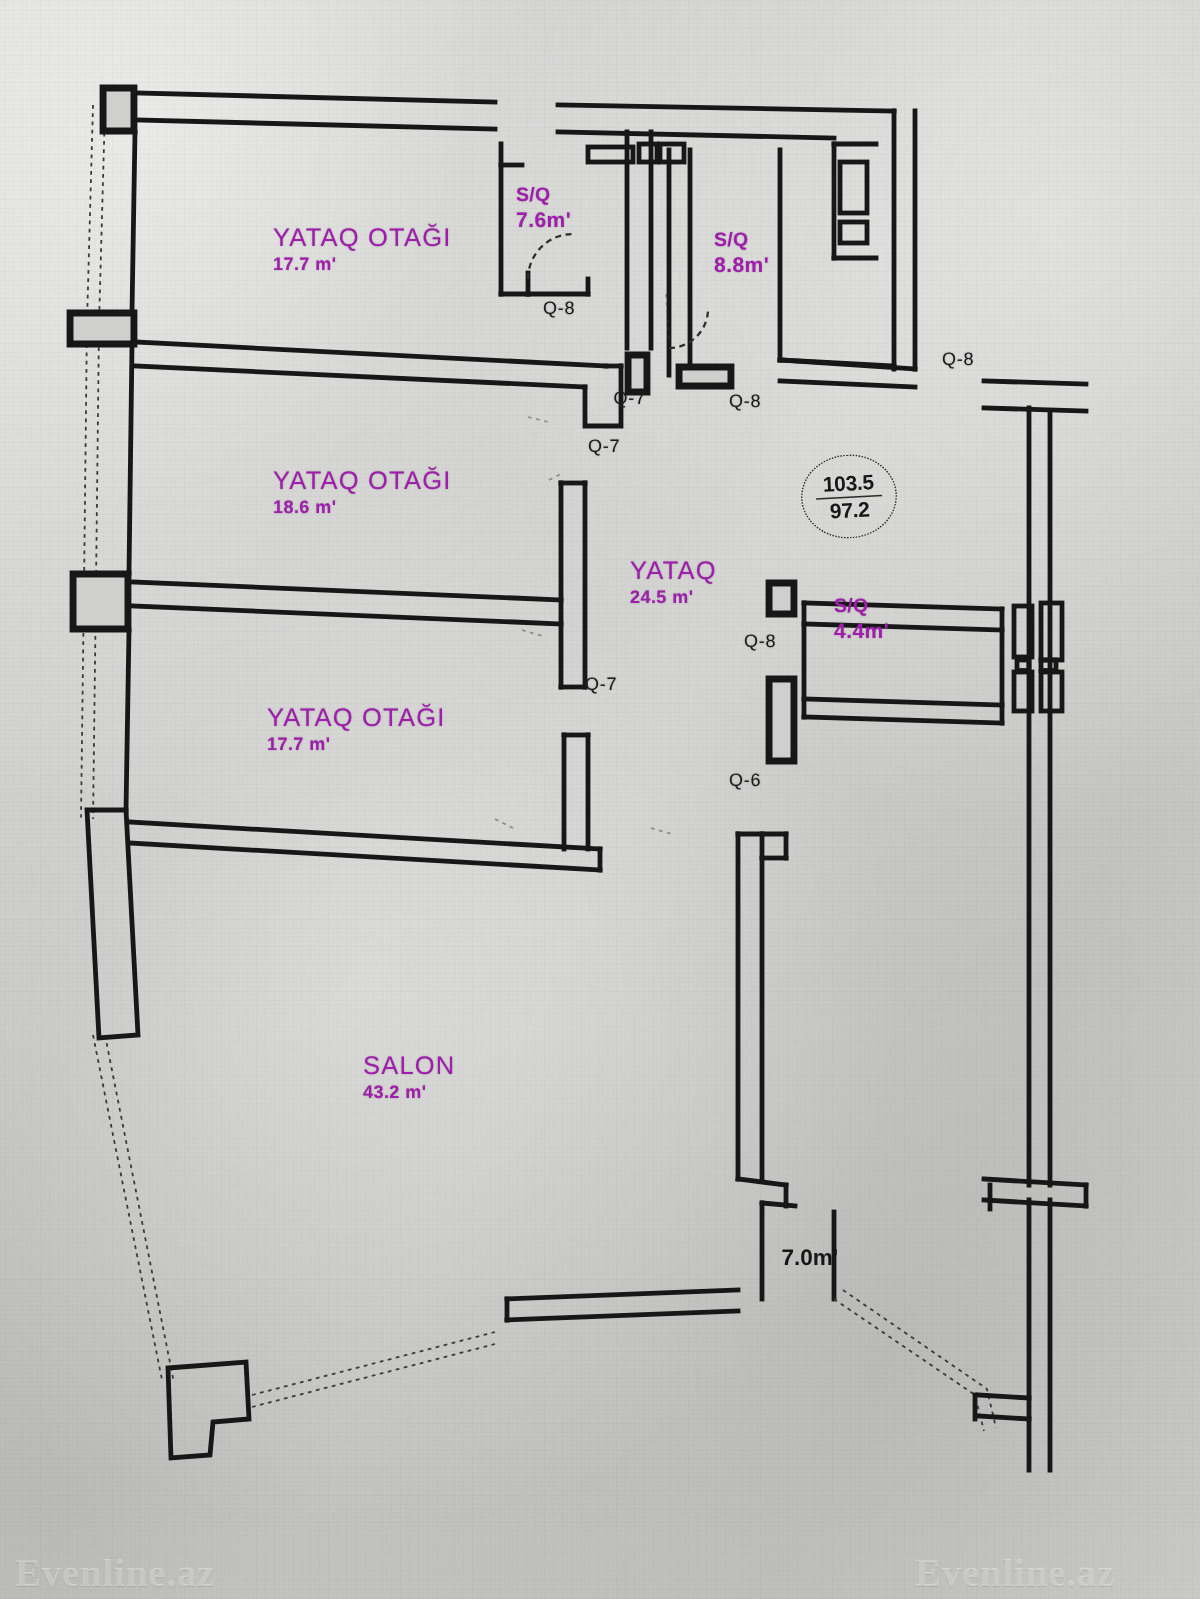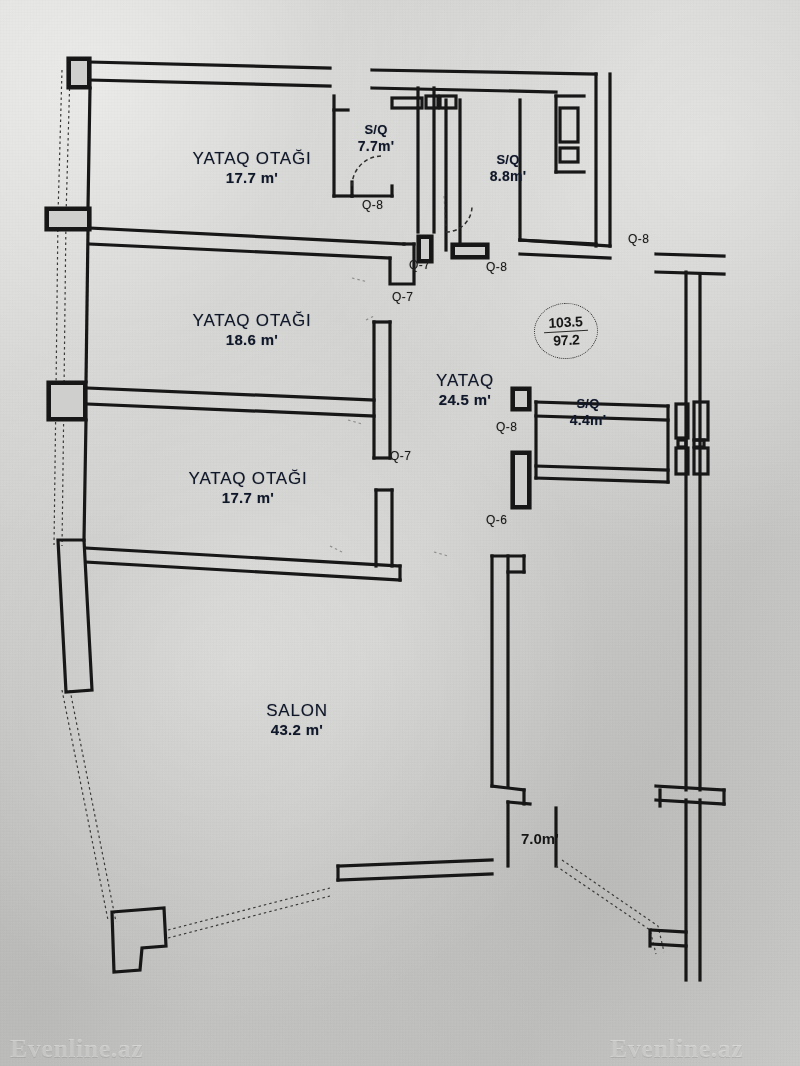--- a/index.html
+++ b/index.html
@@ -37,35 +37,34 @@
       repeating-linear-gradient(0deg, rgba(0,0,0,0.035) 0px, rgba(0,0,0,0) 1px, rgba(0,0,0,0) 2px, rgba(255,255,255,0.035) 3px),
       repeating-linear-gradient(90deg, rgba(0,0,0,0.030) 0px, rgba(0,0,0,0) 1px, rgba(0,0,0,0) 2px, rgba(255,255,255,0.030) 3px);
   }
   #plan-svg {
     position: absolute;
     left: 0;
     top: 0;
   }
   .room-label {
     position: absolute;
-    text-align: center;
-    color: #0f172a;
+    color: #a21caf;
     white-space: nowrap;
     line-height: 1.25;
     text-shadow: 0 0 1px rgba(60,60,60,0.45);
   }
   .room-name {
     display: block;
     font-size: 17px;
     letter-spacing: 0.8px;
     font-weight: 400;
   }
   .room-area {
     display: block;
-    font-size: 15px;
+    font-size: 12px;
     font-weight: 700;
     letter-spacing: 0.3px;
   }
   .sq-label .room-name { font-size: 13px; letter-spacing: 0.2px; font-weight: 600; }
   .sq-label .room-area { font-size: 14px; }
   .door-tag {
     position: absolute;
     font-size: 12px;
     font-weight: 400;
     color: #1a1a1a;
@@ -364,21 +363,21 @@
   </div>
 
   <div class="room-label" style="left:420px; top:370px; width:90px;">
     <span class="room-name">YATAQ</span>
     <span class="room-area">24.5 m'</span>
   </div>
 
 
   <div class="room-label sq-label" style="left:344px; top:122px; width:64px;">
     <span class="room-name">S/Q</span>
-    <span class="room-area">7.7m'</span>
+    <span class="room-area">7.6m'</span>
   </div>
 
   <div class="room-label sq-label" style="left:476px; top:152px; width:64px;">
     <span class="room-name">S/Q</span>
     <span class="room-area">8.8m'</span>
   </div>
 
   <div class="room-label sq-label" style="left:556px; top:396px; width:64px;">
     <span class="room-name">S/Q</span>
     <span class="room-area">4.4m'</span>

